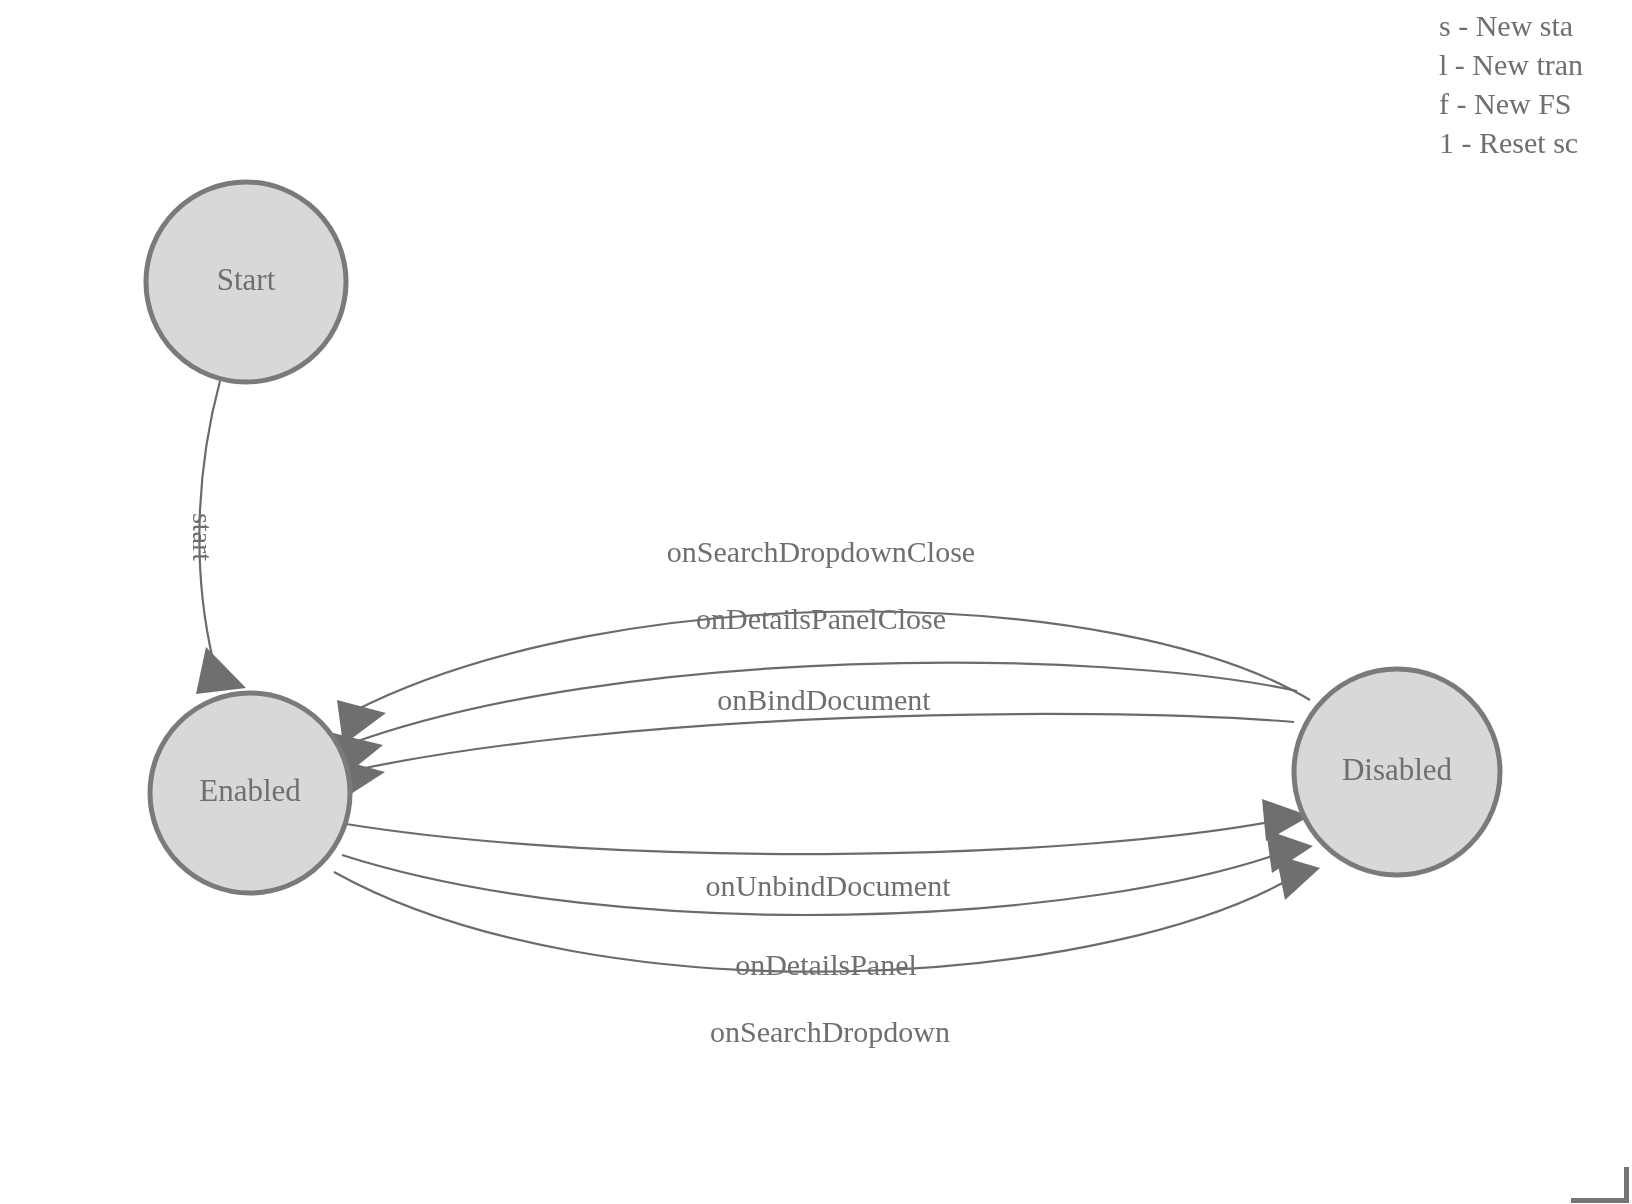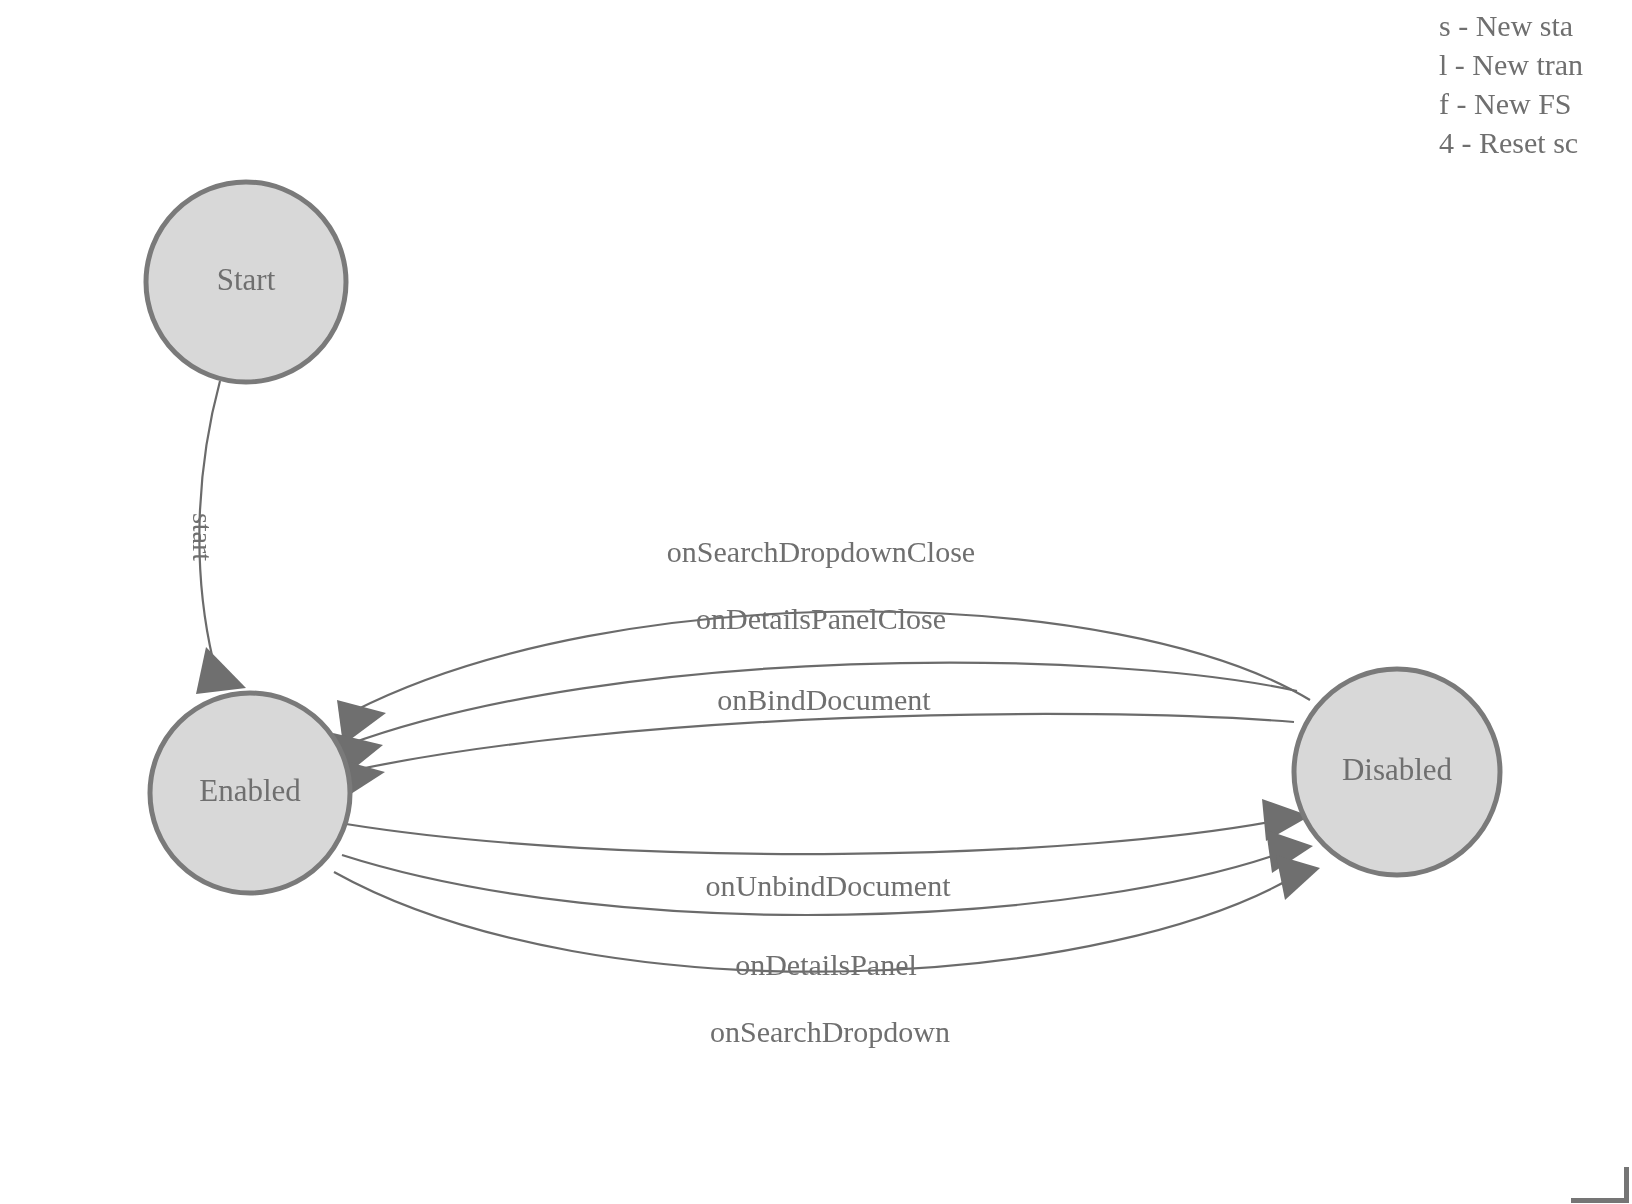--- a/index.html
+++ b/index.html
@@ -168,21 +168,21 @@
     <text class="edge-label" x="826" y="975">onDetailsPanel</text>
 
     <text class="edge-label" x="830" y="1042">onSearchDropdown</text>
 
   </svg>
 
   <div id="help-overlay">
     <div class="help-line">s - New sta</div>
     <div class="help-line">l - New tran</div>
     <div class="help-line">f - New FS</div>
-    <div class="help-line">4 - Reset sc</div>
+    <div class="help-line">1 - Reset sc</div>
   </div>
 
   <div id="resize-grip">
     <div class="grip-v"></div>
     <div class="grip-h"></div>
   </div>
 
 </div>
 
 </body></html>

